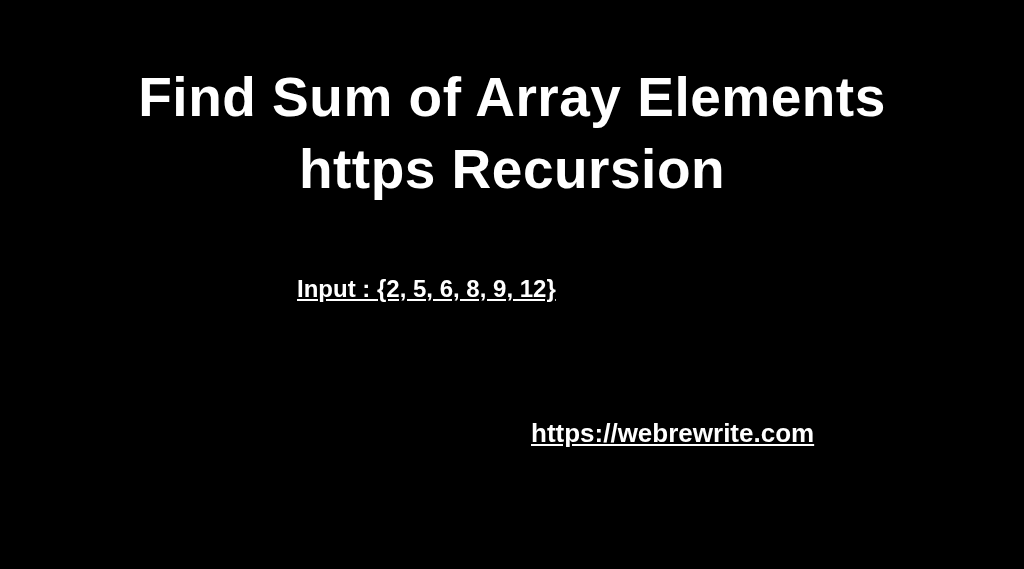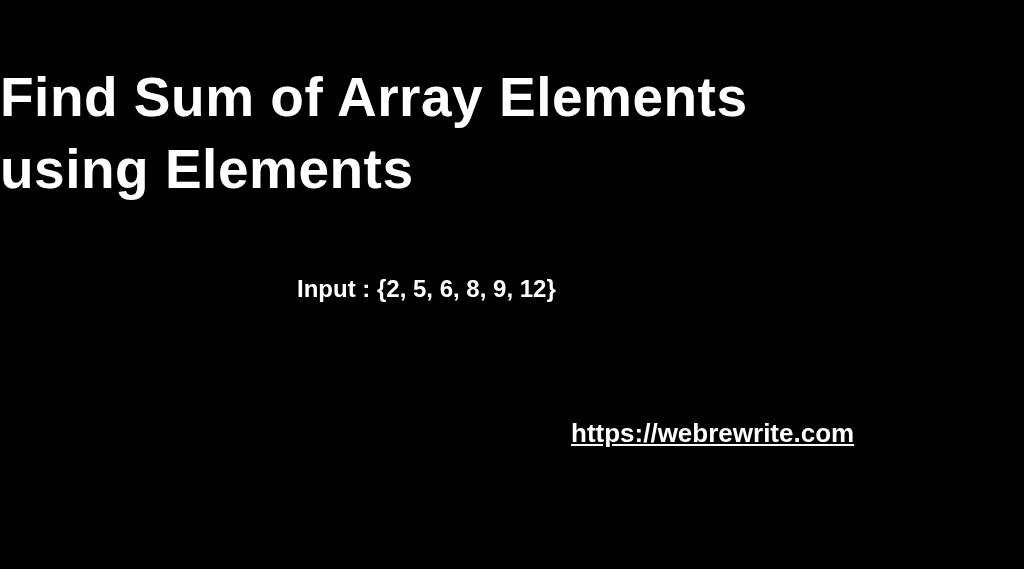--- a/index.html
+++ b/index.html
@@ -10,52 +10,53 @@
     body {
       width: 1024px;
       height: 569px;
       background-color: #000000;
       color: #ffffff;
       font-family: "Helvetica Neue", Helvetica, Arial, sans-serif;
       overflow: hidden;
       position: relative;
     }
     .title {
-      text-align: left;
+      text-align: center;
       font-size: 55px;
       font-weight: 900;
       line-height: 1.3;
       padding-top: 62px;
       letter-spacing: 0.5px;
     }
     .example-block {
       position: absolute;
       left: 297px;
       top: 275px;
+      text-decoration: underline;
     }
     .example-line {
       font-size: 24px;
       font-weight: 700;
       margin-bottom: 20px;
     }
     .source-url {
       position: absolute;
-      left: 571px;
+      left: 531px;
       top: 418px;
       font-size: 26px;
       font-weight: 700;
       text-decoration: underline;
     }
   </style>
 </head>
 <body>
 
 <div class="title">
   <div>Find Sum of Array Elements</div>
-  <div>using Elements</div>
+  <div>https Recursion</div>
 </div>
 
 <div class="example-block">
   <div class="example-line">
     <span>Input : </span><span>{2, 5, 6, 8, 9, 12}</span>
   </div>
 </div>
 
 <div class="source-url">https://webrewrite.com</div>
 

